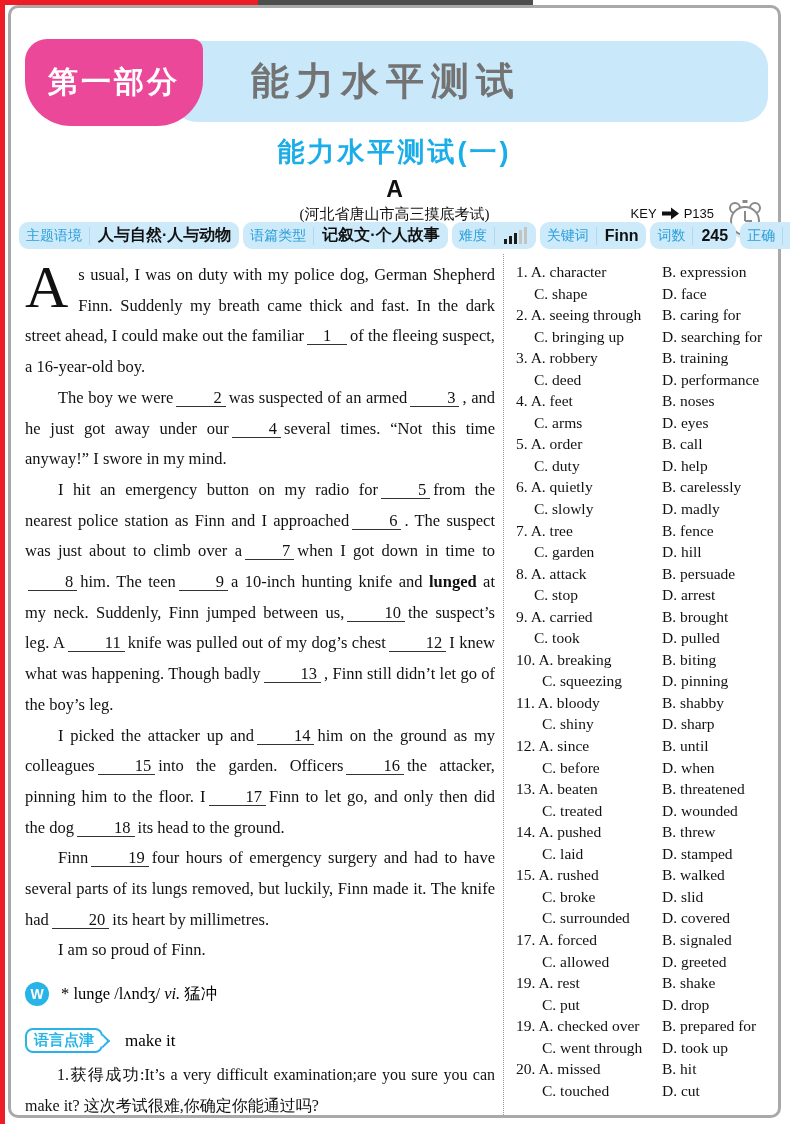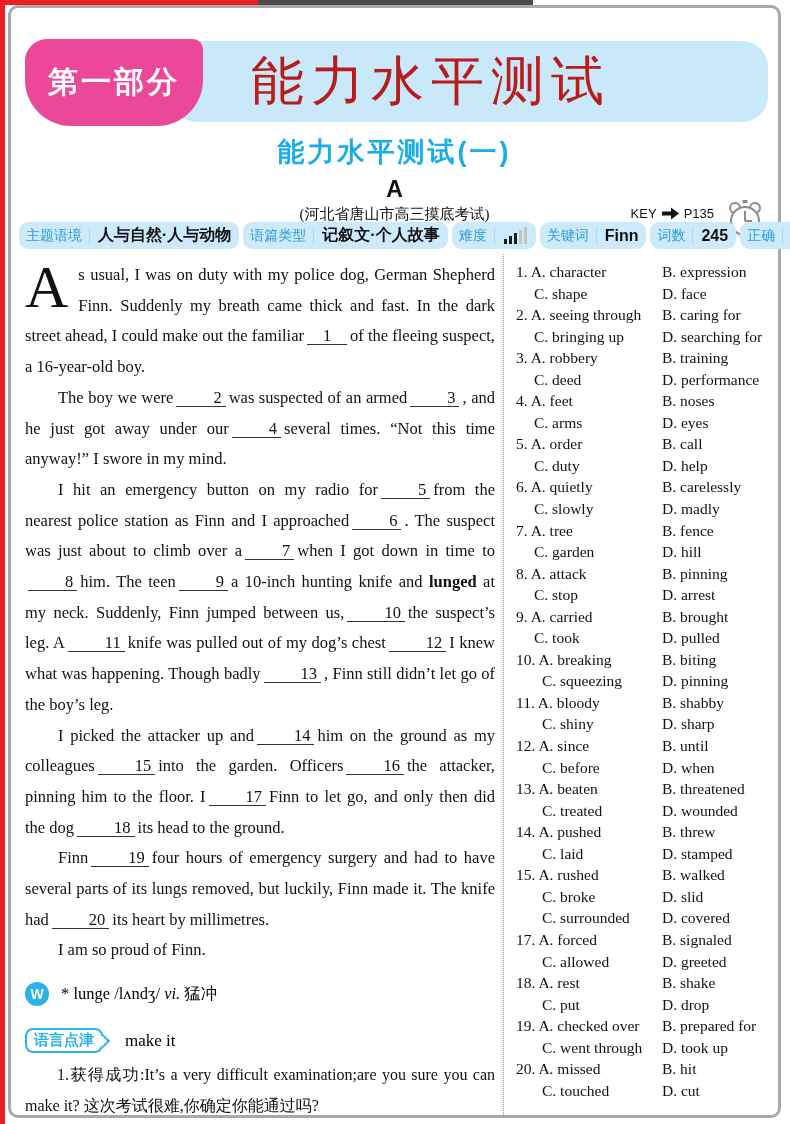--- a/index.html
+++ b/index.html
@@ -9,22 +9,22 @@
   .strip-left  { position:absolute; left:0; top:0; width:5px; height:1124px; background:#ee1c25; }
   .strip-top-red  { position:absolute; left:0; top:0; width:258px; height:5px; background:#ee1c25; }
   .strip-top-gray { position:absolute; left:258px; top:0; width:275px; height:6px; background:#4d4d4d; }
   
   .page { position:absolute; left:8px; top:5px; width:773px; height:1113px;
           border:3px solid #a9a9a9; border-radius:10px; background:#fff; }
   
   .banner { position:absolute; left:0; top:0; width:100%; height:130px; }
   .banner-light { position:absolute; left:160px; top:33px; right:10px; height:81px;
                   background:#c9e8f9; border-radius:26px; display:flex; align-items:center; }
-  .banner-title { font-family:"Liberation Sans", sans-serif; font-weight:normal; font-size:53px;
-                  color:#b91c1c; letter-spacing:7px; padding-left:80px; }
+  .banner-title { font-family:"Liberation Sans", sans-serif; font-weight:bold; font-size:38px;
+                  color:#737373; letter-spacing:7px; padding-left:80px; }
   .banner-cyan { position:absolute; left:14px; top:31px; width:178px; height:87px; background:#ec4899;
                  border-radius:22px 10px 46px 46px; display:flex; align-items:center; justify-content:center; }
   .banner-cyan span { font-family:"Liberation Sans", sans-serif; font-weight:bold; font-size:30px;
                  color:#fff; letter-spacing:3px; }
   
   .sec-title { position:absolute; left:0; top:126px; width:100%; text-align:center;
                font-family:"Liberation Sans", sans-serif; font-weight:bold; font-size:27px;
                color:#19ade9; letter-spacing:3px; }
   .sec-sub { position:absolute; left:0; top:168px; width:100%; text-align:center;
              font-family:"Liberation Sans", sans-serif; font-weight:bold; font-size:23px; color:#111; }
@@ -233,21 +233,21 @@
         <div class="q-row">
           <span class="cell-l">7. A. tree</span>
           <span class="cell-r">B. fence</span>
         </div>
         <div class="q-row">
           <span class="cell-l" style="padding-left: 18px;">C. garden</span>
           <span class="cell-r">D. hill</span>
         </div>
         <div class="q-row">
           <span class="cell-l">8. A. attack</span>
-          <span class="cell-r">B. pinning</span>
+          <span class="cell-r">B. persuade</span>
         </div>
         <div class="q-row">
           <span class="cell-l" style="padding-left: 18px;">C. stop</span>
           <span class="cell-r">D. arrest</span>
         </div>
         <div class="q-row">
           <span class="cell-l">9. A. carried</span>
           <span class="cell-r">B. brought</span>
         </div>
         <div class="q-row">
@@ -308,21 +308,21 @@
         </div>
         <div class="q-row">
           <span class="cell-l">17. A. forced</span>
           <span class="cell-r">B. signaled</span>
         </div>
         <div class="q-row">
           <span class="cell-l" style="padding-left: 26px;">C. allowed</span>
           <span class="cell-r">D. greeted</span>
         </div>
         <div class="q-row">
-          <span class="cell-l">18. A. rest</span>
+          <span class="cell-l">19. A. rest</span>
           <span class="cell-r">B. shake</span>
         </div>
         <div class="q-row">
           <span class="cell-l" style="padding-left: 26px;">C. put</span>
           <span class="cell-r">D. drop</span>
         </div>
         <div class="q-row">
           <span class="cell-l">19. A. checked over</span>
           <span class="cell-r">B. prepared for</span>
         </div>

